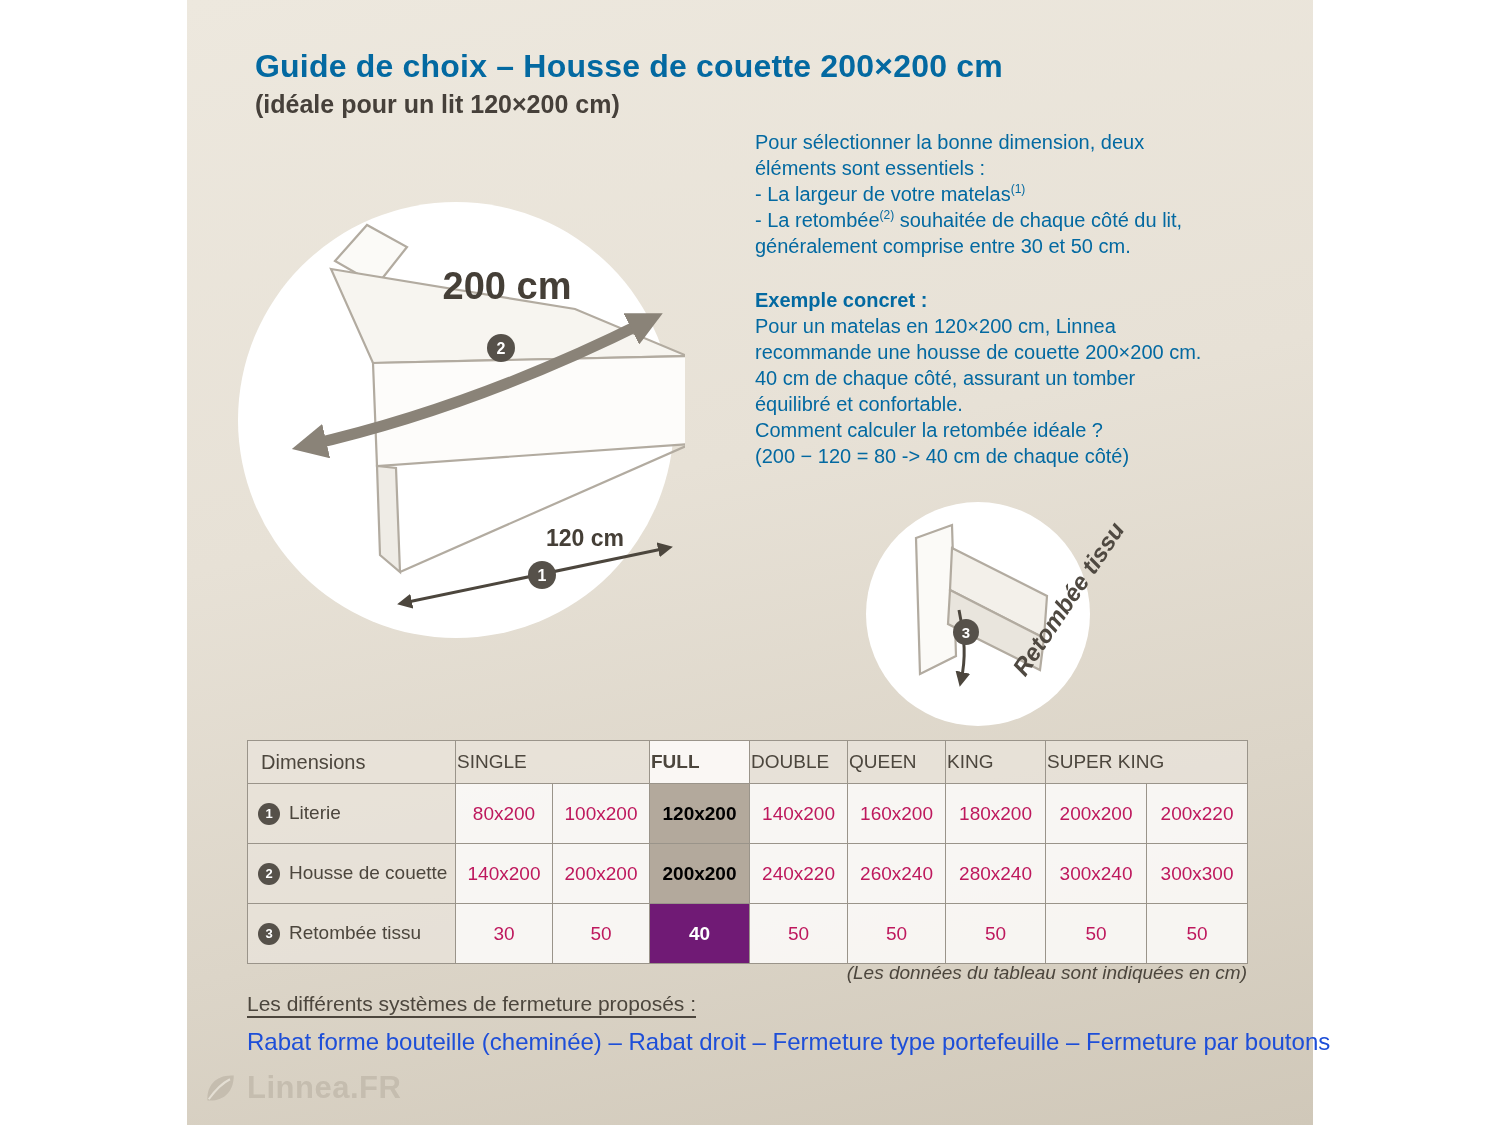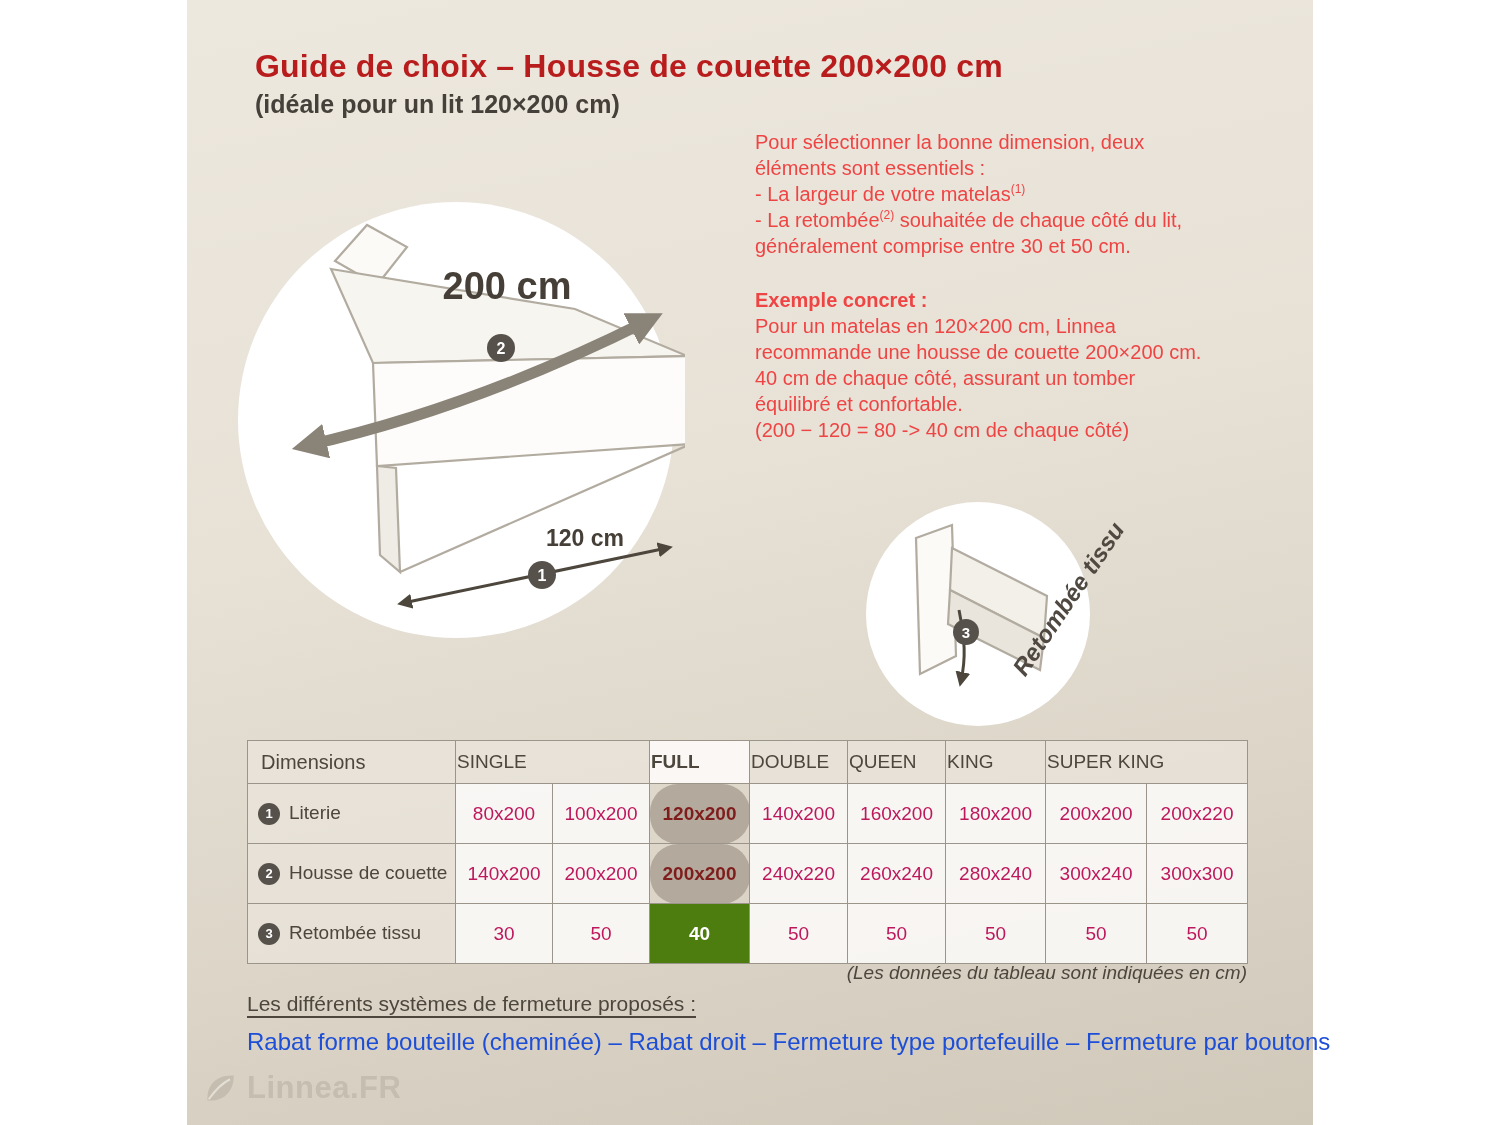--- a/index.html
+++ b/index.html
@@ -9,42 +9,42 @@
   }
   .side-bar { position:absolute; top:0; width:187px; height:1125px; background:#ffffff; }
   .side-bar.left { left:0; }
   .side-bar.right { right:0; }
   .bg {
     position:absolute; left:187px; top:0; width:1126px; height:1125px;
     background:linear-gradient(168deg,#ede8de 0%, #e7e1d6 42%, #dcd5c8 72%, #d0c8b9 100%);
   }
   .abs { position:absolute; }
 
-  .title { left:255px; top:48px; font-size:32px; font-weight:700; color:#b91c1c; letter-spacing:.2px; }
+  .title { left:255px; top:48px; font-size:32px; font-weight:700; color:#0369a1; letter-spacing:.2px; }
   .subtitle { left:255px; top:90px; font-size:25px; font-weight:700; color:#46403a; }
 
-  .copy { left:755px; top:129px; width:530px; font-size:20px; line-height:26px; color:#ef4444; }
+  .copy { left:755px; top:129px; width:530px; font-size:20px; line-height:26px; color:#0369a1; }
   .copy sup { font-size:12px; line-height:0; }
   .ex-head { font-weight:700; margin-top:28px; }
 
   .rot-label {
     left:1032px; top:652px; height:30px;
     transform:rotate(-56deg); transform-origin:0 100%;
     font-size:24px; font-weight:700; font-style:italic; color:#4f4941; white-space:nowrap;
   }
 
   .dims-table { left:247px; top:740px; border-collapse:collapse; width:1000px; table-layout:fixed; }
   .dims-table th, .dims-table td { border:1px solid #9a948a; overflow:hidden; white-space:nowrap; }
   .dims-table thead th { height:40px; font-size:19px; font-weight:400; background:rgba(234,229,221,.72); color:#4c463d; text-align:left; }
   .dims-table th.c-dim { text-align:left; padding-left:13px; font-size:20px; }
   .dims-table th.full-h { font-weight:700; background:rgba(252,250,247,.92); }
   .dims-table td.lbl { background:rgba(234,229,221,.72); text-align:left; padding-left:10px; font-size:19px; height:57px; }
   .dims-table td.val { background:rgba(253,252,250,.85); text-align:center; font-size:19px; height:57px; color:#be185d; }
-  .dims-table td.val.hl { background:#b3a99c; color:#7f1d1d; font-weight:600;border-radius:28px; }
-  .dims-table td.val.hl-light { background:#4d7c0f; color:#ffffff; font-weight:700; }
+  .dims-table td.val.hl { background:#b3a99c; color:#000000; font-weight:600; }
+  .dims-table td.val.hl-light { background:#701a75; color:#ffffff; font-weight:700; }
   .badge-inline {
     display:inline-flex; width:22px; height:22px; border-radius:50%;
     background:#56514a; color:#fff; font-size:13px; font-weight:700;
     align-items:center; justify-content:center; margin-right:9px; vertical-align:middle;
   }
 
   .tbl-caption { left:747px; top:962px; width:500px; text-align:right; font-size:19px; font-style:italic; color:#4c463d; }
 
   .closures-head { left:247px; top:992px; font-size:21px; font-weight:400; text-decoration:underline; text-underline-offset:5px; text-decoration-thickness:1.5px; color:#4c463d; }
   .closures-text { left:247px; top:1028px; font-size:24px; color:#1d4ed8; }
@@ -94,20 +94,21 @@
     <div>Pour sélectionner la bonne dimension, deux</div>
     <div>éléments sont essentiels :</div>
     <div><span>- La largeur de votre matelas</span><sup>(1)</sup></div>
     <div><span>- La retombée</span><sup>(2)</sup><span> souhaitée de chaque côté du lit,</span></div>
     <div>généralement comprise entre 30 et 50 cm.</div>
     <div class="ex-head">Exemple concret :</div>
     <div>Pour un matelas en 120×200 cm, Linnea</div>
     <div>recommande une housse de couette 200×200 cm.</div>
     <div>40 cm de chaque côté, assurant un tomber</div>
     <div>équilibré et confortable.</div>
+    <div>Comment calculer la retombée idéale ?</div>
     <div>(200 − 120 = 80  -&gt; 40 cm de chaque côté)</div>
   </div>
 
   <svg class="abs" style="left:862px; top:498px;" width="232" height="232" viewBox="0 0 232 232">
     <defs>
       <marker id="ahSmall2" viewBox="0 0 10 10" refX="6" refY="5" markerWidth="5" markerHeight="5" orient="auto-start-reverse">
         <path d="M0,0 L10,5 L0,10 Z" fill="#4c463d"></path>
       </marker>
     </defs>
     <circle cx="116" cy="116" r="112" fill="#ffffff"></circle>

